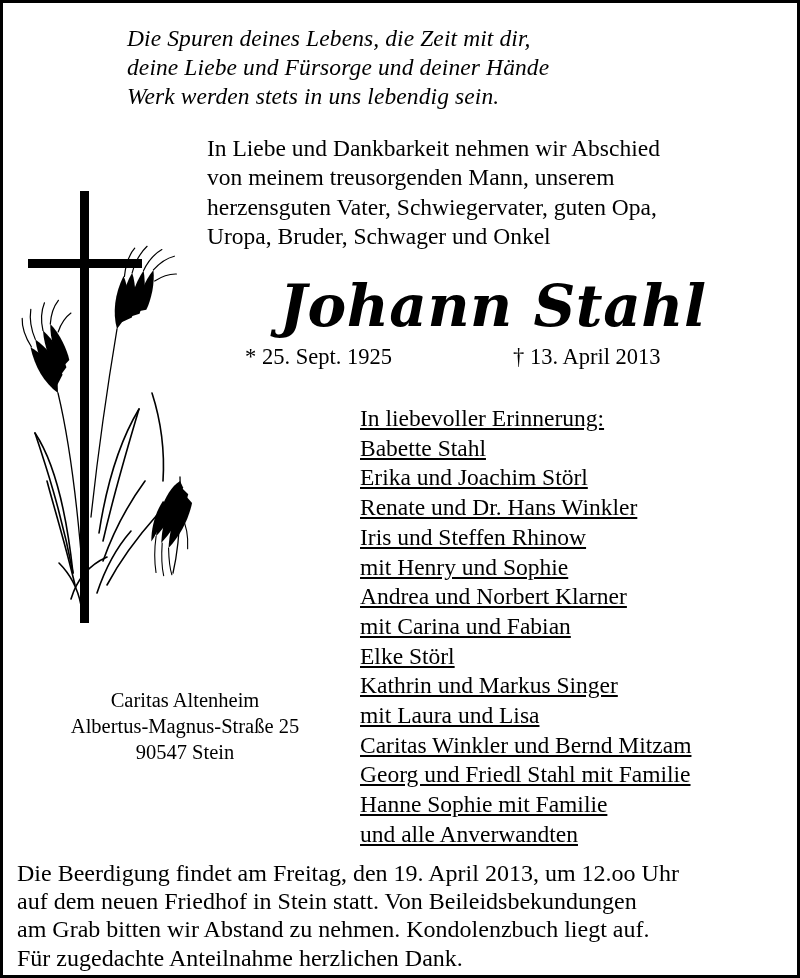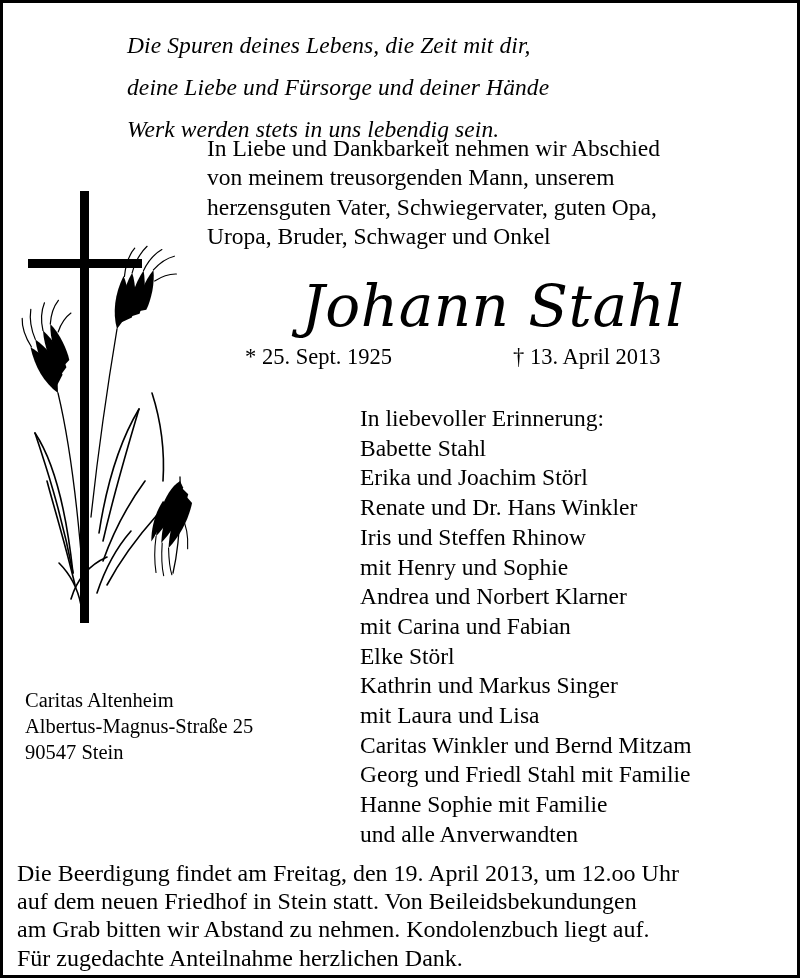--- a/index.html
+++ b/index.html
@@ -23,21 +23,21 @@
   }
 
   
   .epigraph {
     position: absolute;
     left: 124px;
     top: 21px;
     width: 640px;
     font-style: italic;
     font-size: 23.5px;
-    line-height: 42px;
+    line-height: 29px;
     letter-spacing: 0.1px;
     white-space: pre-line;
   }
 
   
   .intro {
     position: absolute;
     left: 204px;
     top: 131px;
     width: 586px;
@@ -47,21 +47,21 @@
   }
 
   
   .name {
     position: absolute;
     left: 190px;
     top: 272px;
     width: 600px;
     text-align: center;
     font-family: "DejaVu Serif", "Liberation Serif", serif;
-    font-weight: normal;
+    font-weight: bold;
     font-style: italic;
     font-size: 58px;
     line-height: 62px;
     letter-spacing: 0.5px;
   }
 
   
   .dates {
     position: absolute;
     left: 200px;
@@ -85,31 +85,33 @@
   }
 
   
   .mourners {
     position: absolute;
     left: 357px;
     top: 401px;
     width: 440px;
     font-size: 23.5px;
     line-height: 29.7px;
+    text-decoration: underline;
   }
   .mourners div { white-space: nowrap; }
 
   
   .address {
     position: absolute;
     left: 22px;
     top: 684px;
     width: 320px;
     font-size: 20.5px;
     line-height: 26px;
+    text-align: center;
   }
   .address div { white-space: nowrap; }
 
   
   .funeral {
     position: absolute;
     left: 14px;
     top: 856px;
     width: 772px;
     font-size: 24px;

